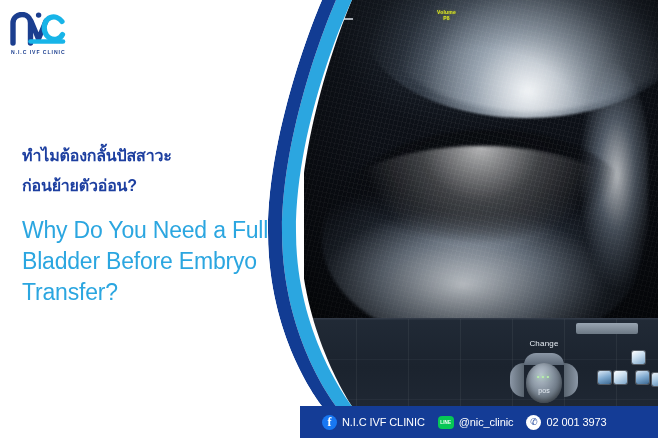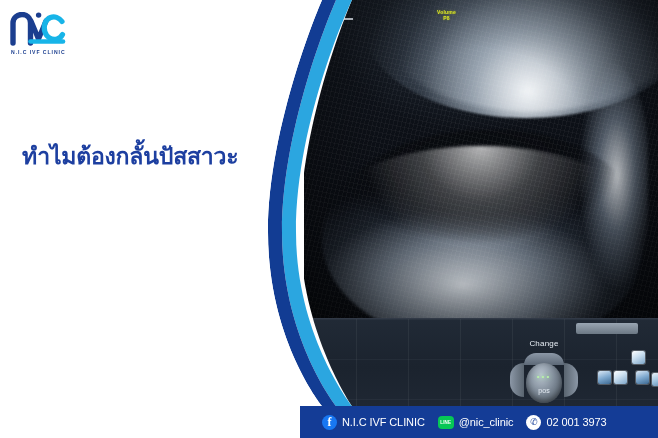--- a/index.html
+++ b/index.html
@@ -208,21 +208,21 @@
     color:#1B3E8F;font-size:5.1px;font-weight:700;letter-spacing:.95px;
     white-space:nowrap;
   }
 
   
   .headline{
     position:absolute;left:22px;top:141px;width:270px;
   }
   .h-th{
     color:#1D3FA0;
-    font-size:23px;
+    font-size:16px;
     font-weight:700;
     line-height:30px;
     letter-spacing:-.2px;
     margin:0;
   }
   .h-en{
     color:#2BA6E0;
     font-size:23px;
     font-weight:400;
     line-height:31px;
@@ -321,16 +321,22 @@
       <path d="M52,9.5 C49,5.5 44.5,4 40.5,5.5 C35.5,7.4 33,13.5 34.8,19.5 C36.4,25 41.5,28.5 47,27 C49.5,26.3 51.5,24.5 52.5,22.5" stroke="#17B4E8" stroke-width="5.2" fill="none" stroke-linecap="round"></path>
 
       <path d="M20.5,29.5 L53,29.5" stroke="#17B4E8" stroke-width="4.6" stroke-linecap="round"></path>
     </svg>
     <div class="logo-caption">N.I.C IVF CLINIC</div>
   </div>
 
   <div class="headline">
     <div class="h-th">
       <span class="h-th-line">ทำไมต้องกลั้นปัสสาวะ</span>
+      <span class="h-th-line">ก่อนย้ายตัวอ่อน?</span>
+    </div>
+    <div class="h-en">
+      <span class="h-en-line">Why Do You Need a Full</span>
+      <span class="h-en-line">Bladder Before Embryo</span>
+      <span class="h-en-line">Transfer?</span>
     </div>
   </div>
 
 </div>
 
 </body></html>

